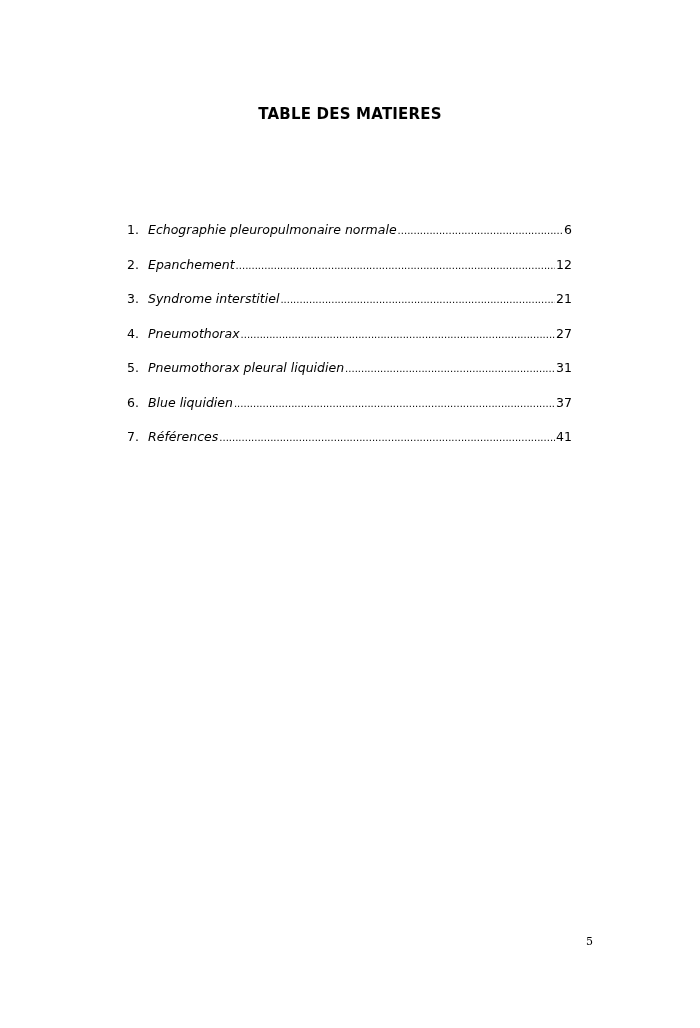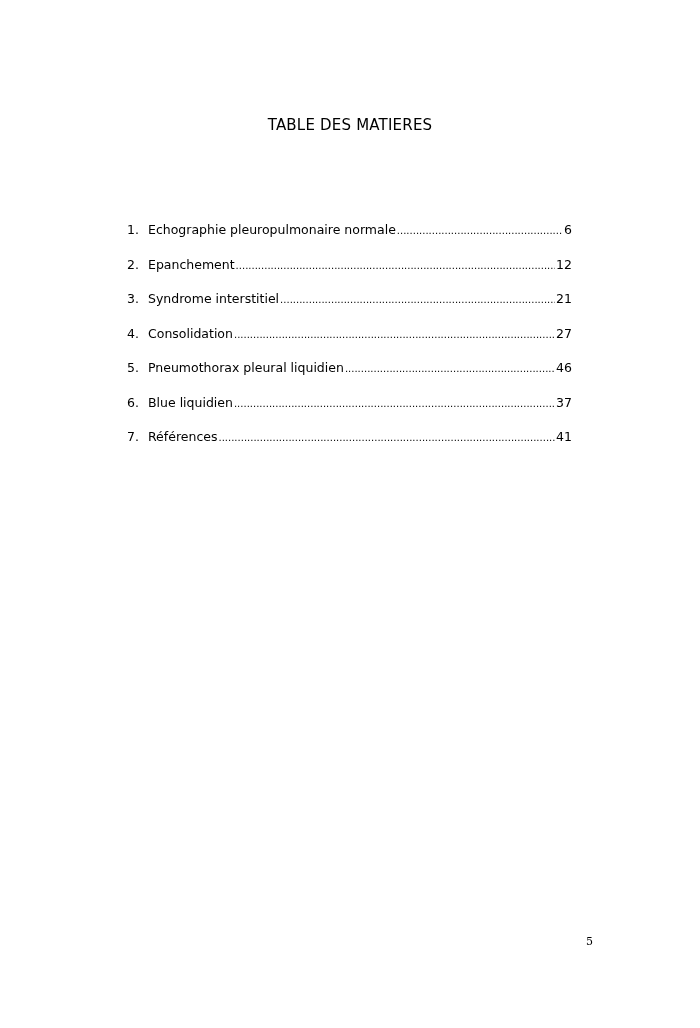--- a/index.html
+++ b/index.html
@@ -1,23 +1,23 @@
 <!DOCTYPE html>
 <html><head>
 <meta charset="utf-8">
 <style>
   html, body { margin: 0; padding: 0; background: #ffffff; }
   body { width: 700px; height: 1028px; position: relative; overflow: hidden;
          font-family: "DejaVu Sans", sans-serif; color: #000; }
-  .title { position: absolute; top: 116px; left: 0; width: 700px; text-align: center;
-           font-weight: normal; font-size: 15px; letter-spacing: 0.2px; }
+  .title { position: absolute; top: 105px; left: 0; width: 700px; text-align: center;
+           font-weight: bold; font-size: 15px; letter-spacing: 0.2px; }
   .toc { position: absolute; left: 127px; top: 222px; width: 445px; }
   .toc-row { display: flex; align-items: baseline; height: 34.5px; font-size: 12.5px; white-space: nowrap; }
   .toc-num { width: 21px; flex: 0 0 21px; }
-  .toc-label { flex: 0 0 auto; }
+  .toc-label { flex: 0 0 auto; font-style: italic; }
   .toc-dots { flex: 1 1 auto; overflow: hidden; margin: 0 1px; color: #000; letter-spacing: 0; }
   .toc-dots::before { content: "........................................................................................................................................................................................................................................"; font-size: 10px; }
   .toc-page { flex: 0 0 auto; text-align: right; }
   .page-number { position: absolute; left: 586px; top: 935px; font-family: "DejaVu Serif", serif; font-size: 11px; }
 </style>
 </head>
 <body>
 
 <div class="title">TABLE DES MATIERES</div>
 
@@ -35,29 +35,29 @@
     <span class="toc-page">12</span>
   </div>
   <div class="toc-row">
     <span class="toc-num">3.</span>
     <span class="toc-label">Syndrome interstitiel</span>
     <span class="toc-dots"></span>
     <span class="toc-page">21</span>
   </div>
   <div class="toc-row">
     <span class="toc-num">4.</span>
-    <span class="toc-label">Consolidation</span>
+    <span class="toc-label">Pneumothorax</span>
     <span class="toc-dots"></span>
     <span class="toc-page">27</span>
   </div>
   <div class="toc-row">
     <span class="toc-num">5.</span>
     <span class="toc-label">Pneumothorax pleural liquidien</span>
     <span class="toc-dots"></span>
-    <span class="toc-page">46</span>
+    <span class="toc-page">31</span>
   </div>
   <div class="toc-row">
     <span class="toc-num">6.</span>
     <span class="toc-label">Blue liquidien</span>
     <span class="toc-dots"></span>
     <span class="toc-page">37</span>
   </div>
   <div class="toc-row">
     <span class="toc-num">7.</span>
     <span class="toc-label">Références</span>

